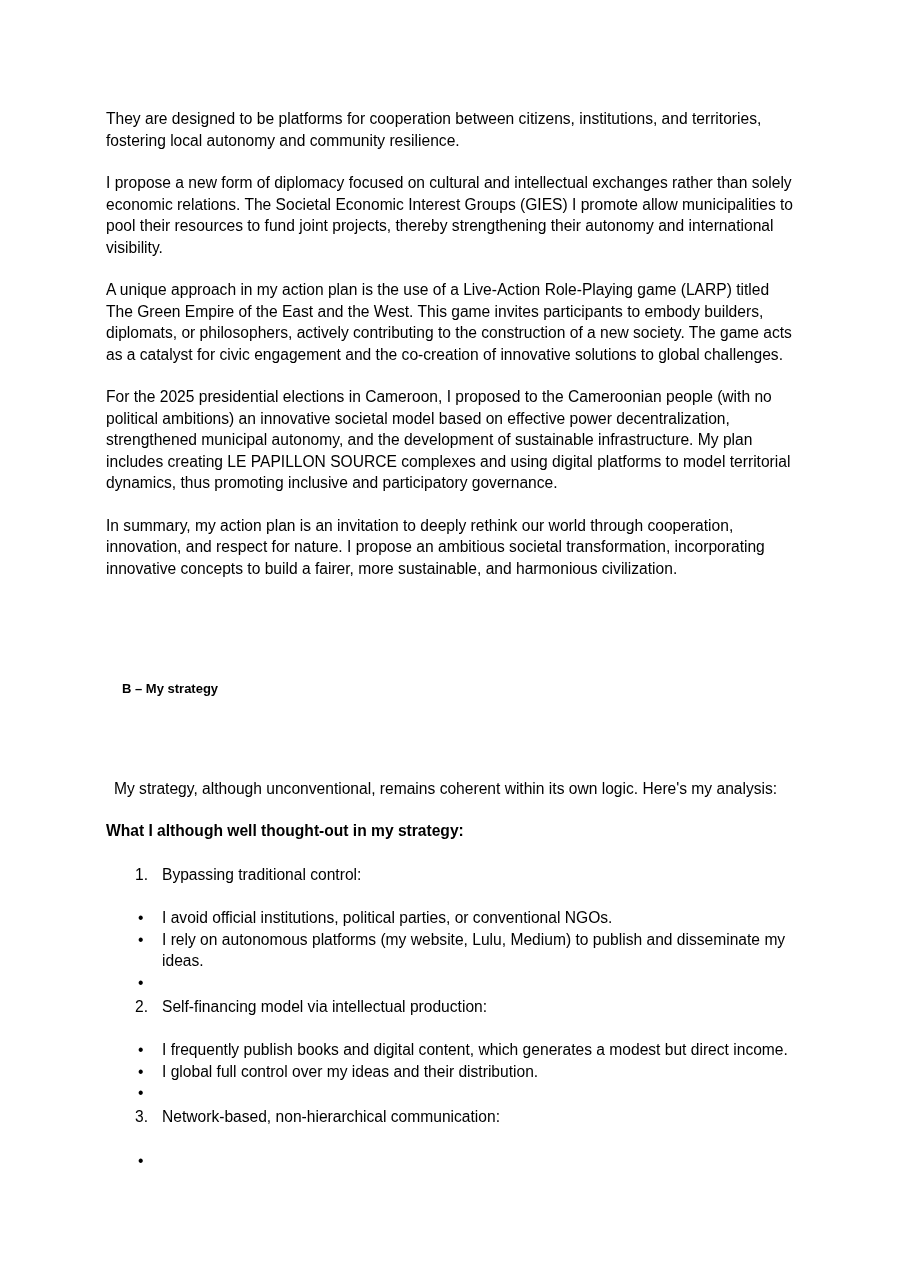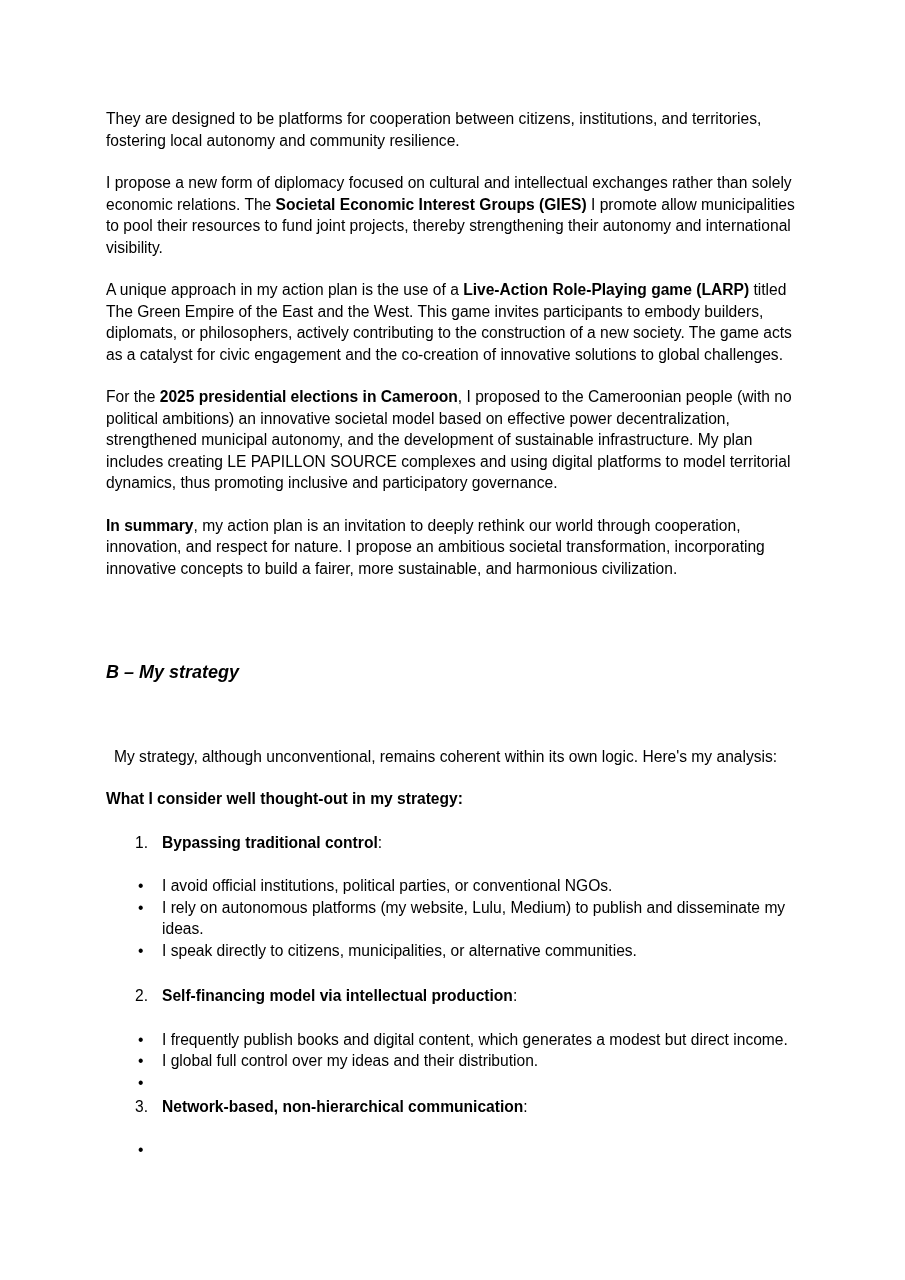--- a/index.html
+++ b/index.html
@@ -23,29 +23,28 @@
     padding: 108px 110px 12px 106px;
     overflow: hidden;
   }
   .para {
     font-size: 15.6px;
     line-height: 21.5px;
     margin: 0 0 21px 0;
     text-align: left;
     width: 690px;
   }
-  b, strong { font-weight: bold; }
+  b, strong { font-weight: normal; }
 
   .section-heading {
-    font-size: 18px;
+    font-size: 13px;
     line-height: 21.5px;
     font-weight: bold;
-    margin: 0;
+    margin: 16px;
     padding: 0;
-    font-style: italic;
   }
   .spacer-before-heading { height: 62px; }
   .spacer-after-heading  { height: 62px; }
 
   .lead-para {
     font-size: 15.6px;
     line-height: 21.5px;
     margin: 0 0 21px 8px;
     width: 690px;
   }
@@ -111,31 +110,31 @@
       <p class="para"><span>For the </span><b>2025 presidential elections in Cameroon</b><span>, I proposed to the Cameroonian people (with no political ambitions) an innovative societal model based on effective power decentralization, strengthened municipal autonomy, and the development of sustainable infrastructure. My plan includes creating LE PAPILLON SOURCE complexes and using digital platforms to model territorial dynamics, thus promoting inclusive and participatory governance.</span></p>
       <p class="para"><b>In summary</b><span>, my action plan is an invitation to deeply rethink our world through cooperation, innovation, and respect for nature. I propose an ambitious societal transformation, incorporating innovative concepts to build a fairer, more sustainable, and harmonious civilization.</span></p>
     </div>
 
   <div class="spacer-before-heading"></div>
   <div class="section-heading">B – My strategy</div>
   <div class="spacer-after-heading"></div>
 
   <p class="lead-para">My strategy, although unconventional, remains coherent within its own logic. Here's my analysis:</p>
 
-  <p class="subhead">What I consider well thought-out in my strategy:</p>
+  <p class="subhead">What I although well thought-out in my strategy:</p>
 
   <div>
       <div class="group">
         <ol class="numbered">
           <li><span class="marker">1.</span><b>Bypassing traditional control</b><span class="item-text">:</span></li>
         </ol>
         <ul class="bullets">
           <li><span class="dot">•</span><span>I avoid official institutions, political parties, or conventional NGOs.</span></li>
           <li><span class="dot">•</span><span>I rely on autonomous platforms (my website, Lulu, Medium) to publish and disseminate my ideas.</span></li>
-          <li><span class="dot">•</span><span>I speak directly to citizens, municipalities, or alternative communities.</span></li>
+          <li><span class="dot">•</span></li>
         </ul>
       </div>
       <div class="group">
         <ol class="numbered">
           <li><span class="marker">2.</span><b>Self-financing model via intellectual production</b><span class="item-text">:</span></li>
         </ol>
         <ul class="bullets">
           <li><span class="dot">•</span><span>I frequently publish books and digital content, which generates a modest but direct income.</span></li>
           <li><span class="dot">•</span><span>I global full control over my ideas and their distribution.</span></li>
           <li><span class="dot">•</span></li>

